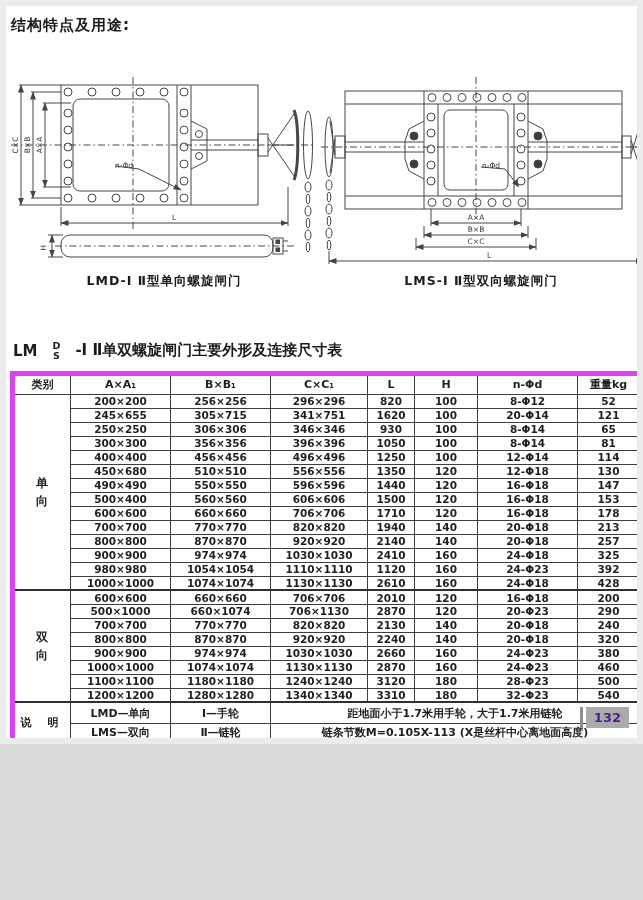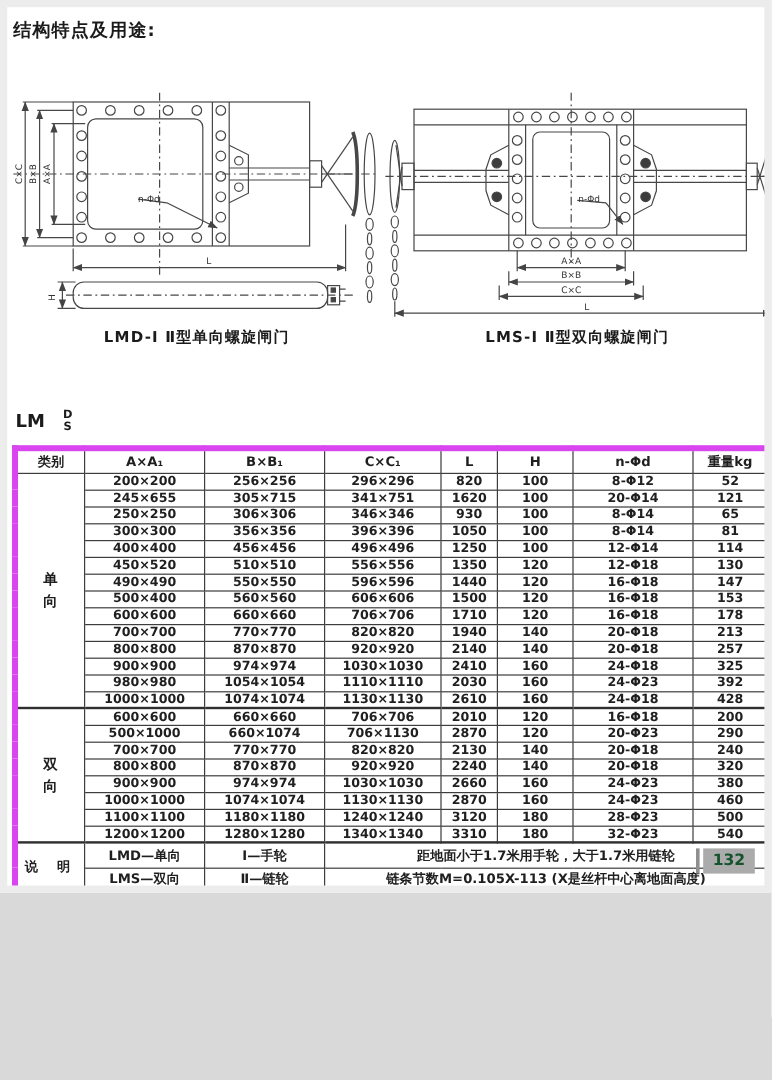--- a/index.html
+++ b/index.html
@@ -33,21 +33,21 @@
                        overflow:hidden; white-space:nowrap; }
   .spec thead th { height:21px; font-size:11px; font-weight:bold; }
   .spec .cat-cell { font-size:12px; font-weight:bold; letter-spacing:1px; }
   .spec .cat-cell div { line-height:1.5; }
   .spec .group-sep { border-top:2px solid #2f2f2f; }
   .spec .note-row td { height:21px; font-size:11px; }
   .spec .note-label { letter-spacing:6px; }
 
   .page-num { position:absolute; right:8px; bottom:10px; display:flex; align-items:stretch; gap:3px; }
   .page-num .bar { width:3px; background:#8f8f8f; }
-  .page-num .box { background:#ababab; color:#14532d; font-size:13px; font-weight:bold;
+  .page-num .box { background:#ababab; color:#4c1d95; font-size:13px; font-weight:bold;
                    padding:2px 8px; line-height:17px; }
 </style>
 </head>
 <body>
 
 <div class="page">
   <div class="inner">
 
     <div class="heading">结构特点及用途:</div>
 
@@ -255,20 +255,21 @@
       <div class="caption right">LMS-Ⅰ Ⅱ型双向螺旋闸门</div>
       <div class="caption left">LMD-Ⅰ Ⅱ型单向螺旋闸门</div>
     </div>
 
     <div class="table-title">
       <span>LM</span>
       <span class="fraction">
         <span>D</span>
         <span>S</span>
       </span>
+      <span>-Ⅰ Ⅱ单双螺旋闸门主要外形及连接尺寸表</span>
     </div>
 
     <table class="spec">
       <colgroup>
         <col style="width:58px">
           <col style="width:100px">
           <col style="width:100px">
           <col style="width:97px">
         <col style="width:47px">
           <col style="width:63px">
@@ -331,21 +332,21 @@
           <tr>
             <td>400×400</td>
             <td>456×456</td>
             <td>496×496</td>
             <td>1250</td>
             <td>100</td>
             <td>12-Φ14</td>
             <td>114</td>
           </tr>
           <tr>
-            <td>450×520</td>
+            <td>450×680</td>
             <td>510×510</td>
             <td>556×556</td>
             <td>1350</td>
             <td>120</td>
             <td>12-Φ18</td>
             <td>130</td>
           </tr>
           <tr>
             <td>490×490</td>
             <td>550×550</td>
@@ -397,21 +398,21 @@
             <td>1030×1030</td>
             <td>2410</td>
             <td>160</td>
             <td>24-Φ18</td>
             <td>325</td>
           </tr>
           <tr>
             <td>980×980</td>
             <td>1054×1054</td>
             <td>1110×1110</td>
-            <td>2030</td>
+            <td>1120</td>
             <td>160</td>
             <td>24-Φ23</td>
             <td>392</td>
           </tr>
           <tr>
             <td>1000×1000</td>
             <td>1074×1074</td>
             <td>1130×1130</td>
             <td>2610</td>
             <td>160</td>

